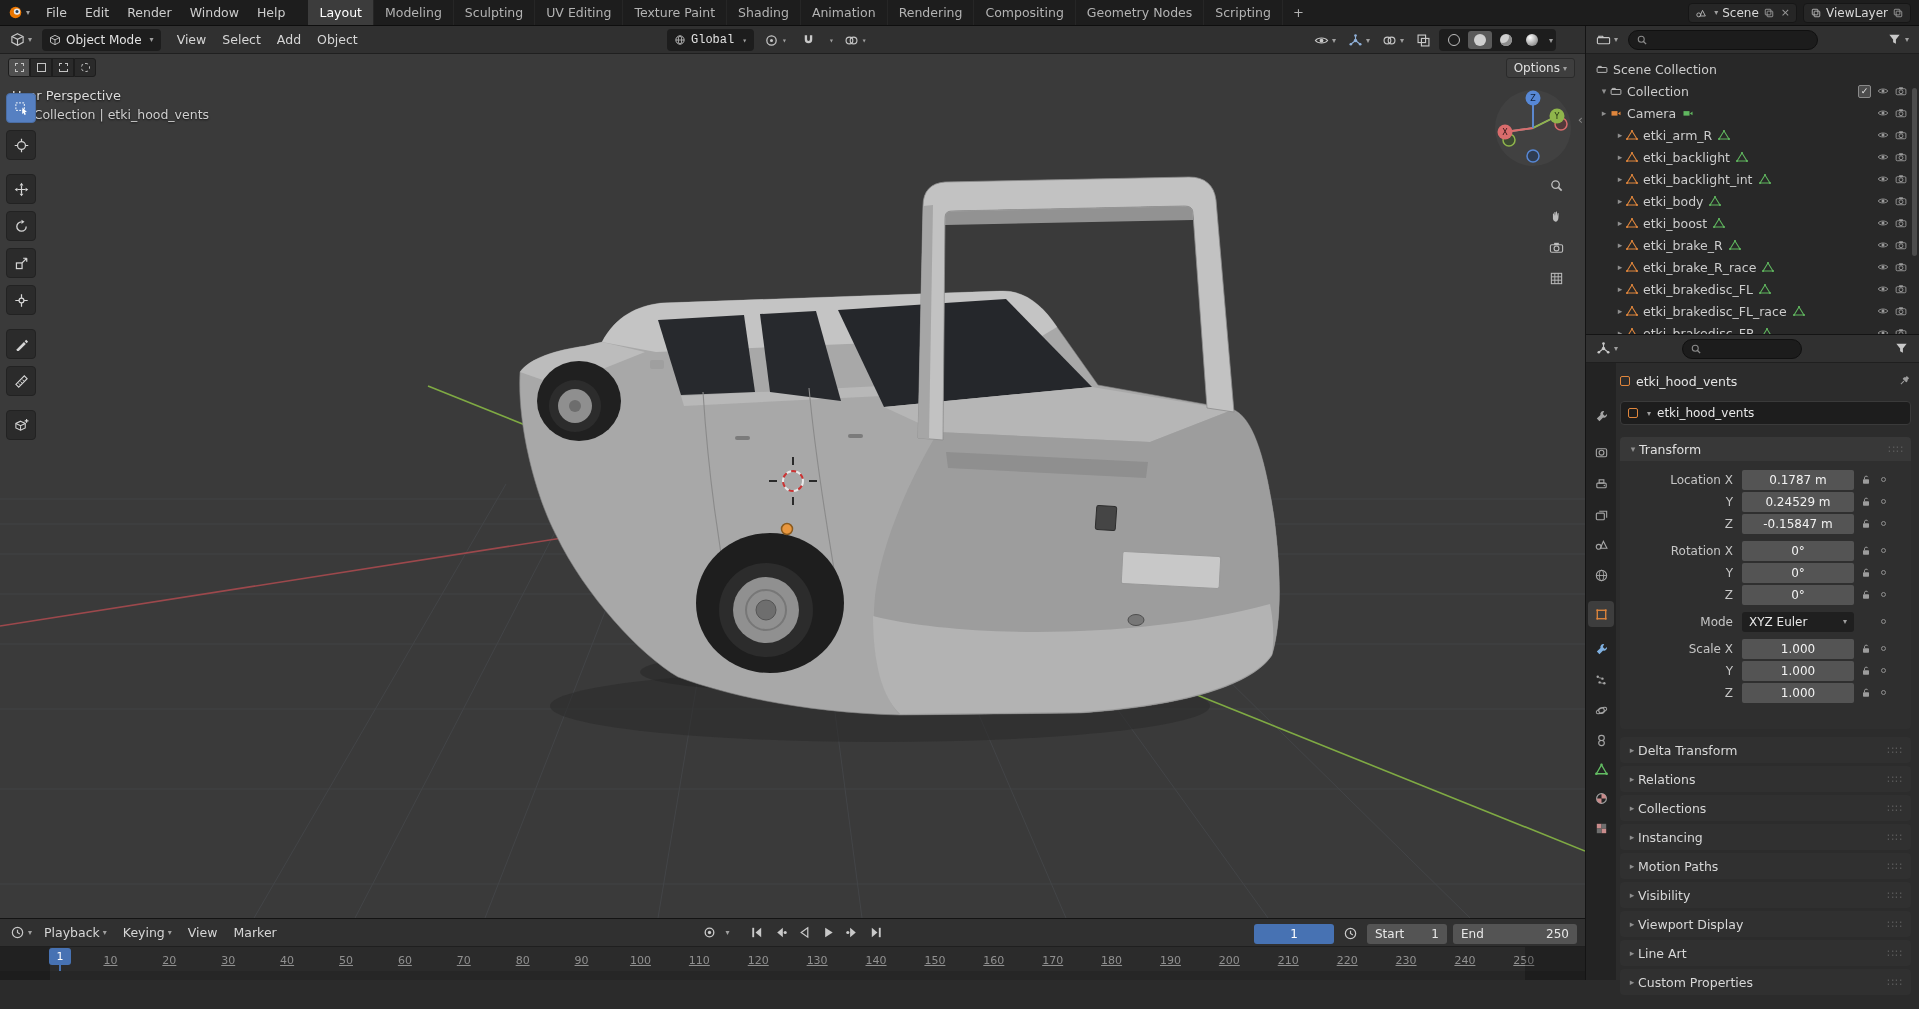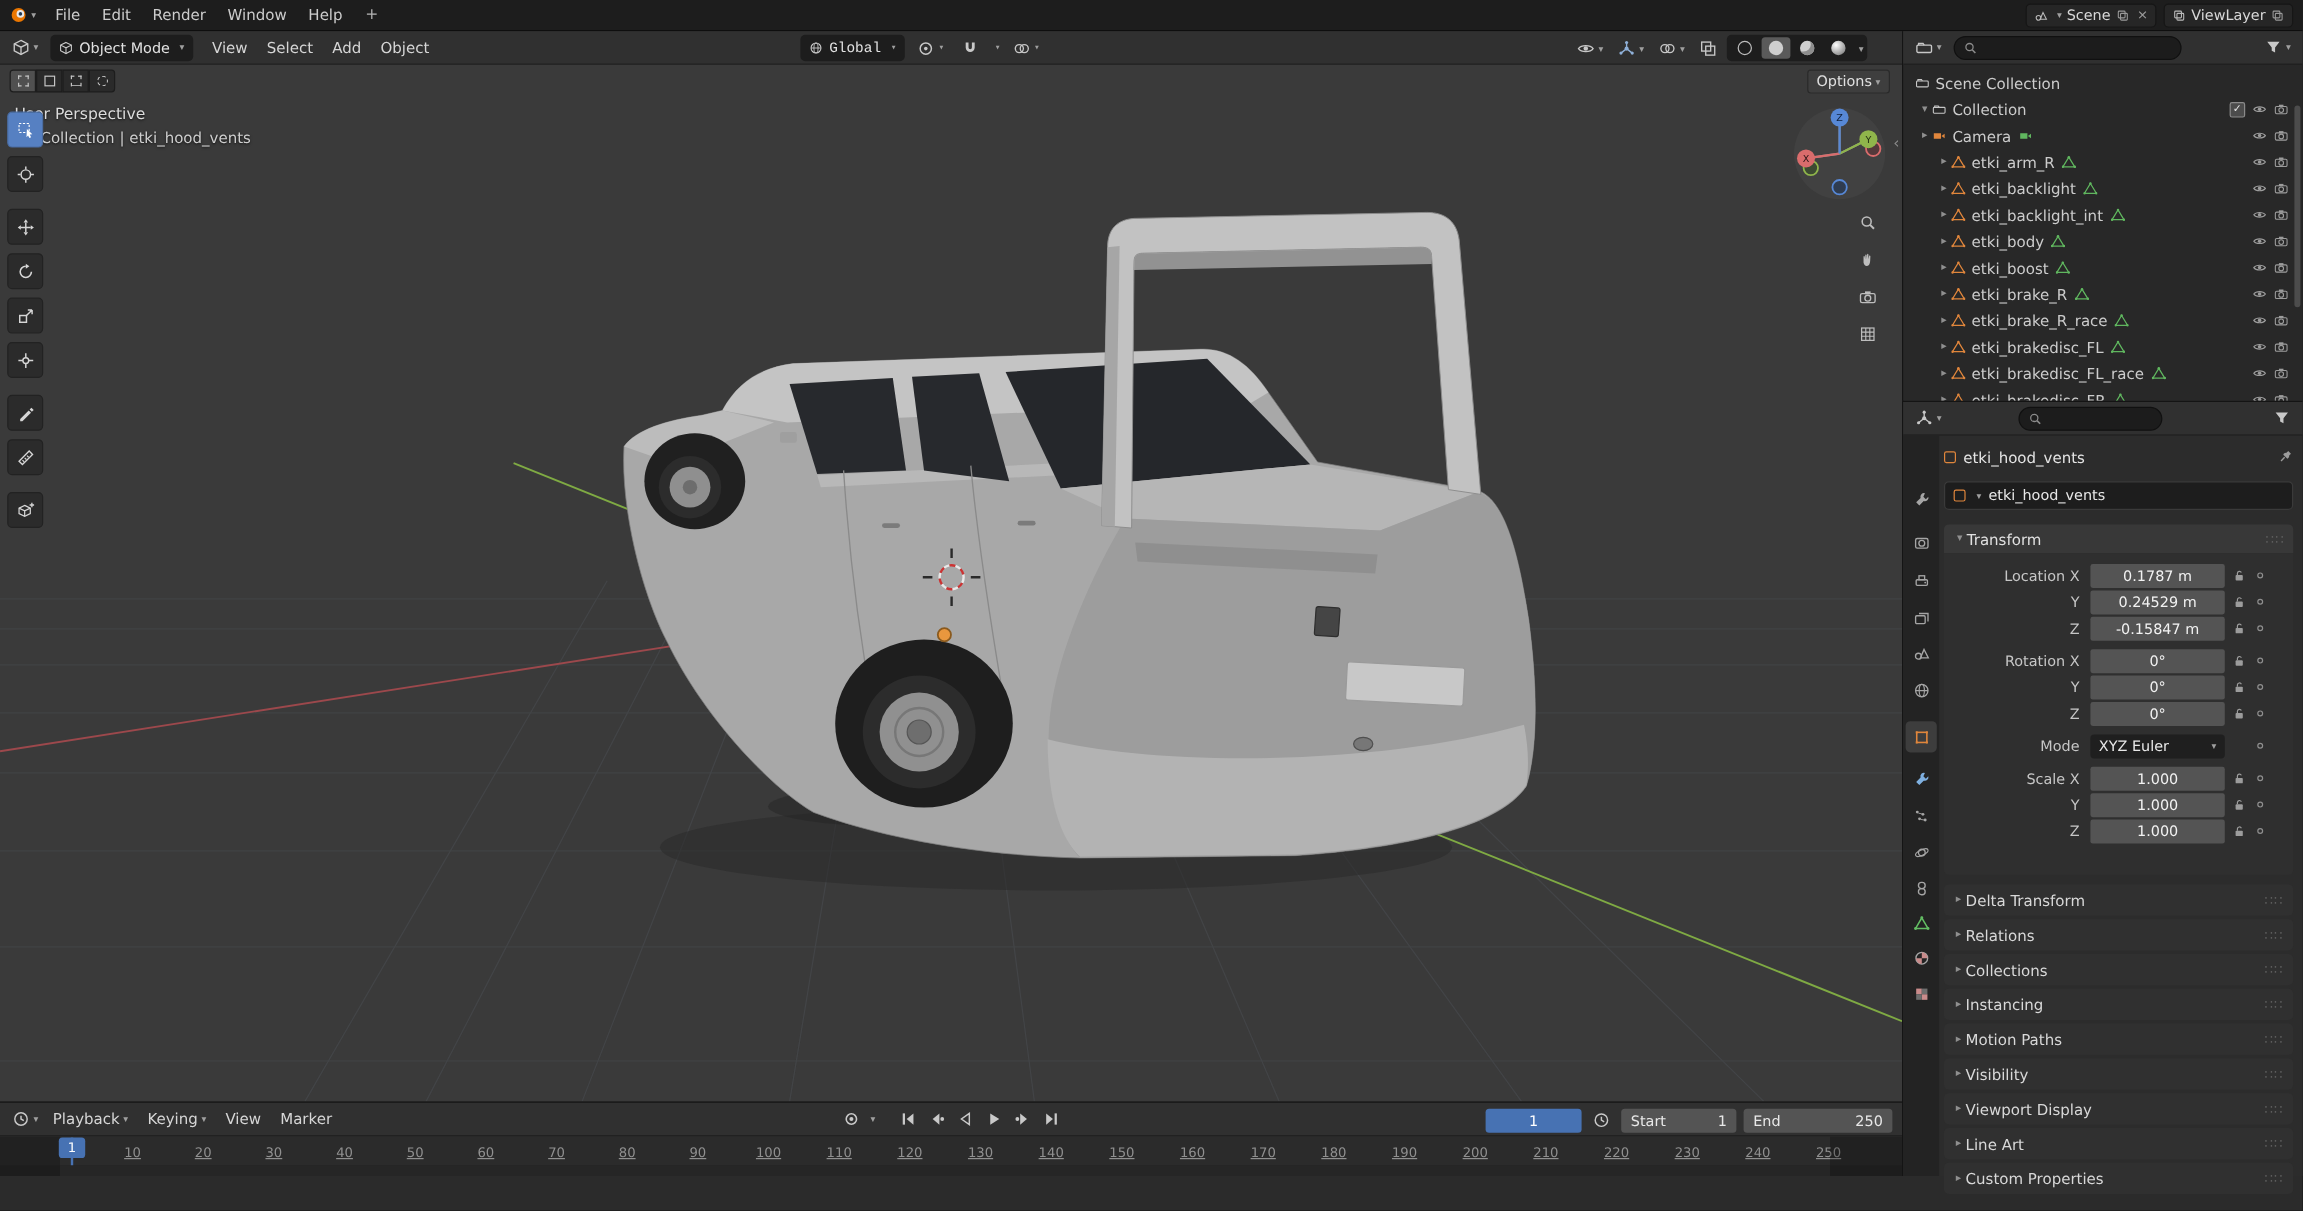--- a/index.html
+++ b/index.html
@@ -322,20 +322,34 @@
       <span class="cr"></span>
     </div>
     <nav style="display:flex;height:100%">
 
     <div class="menu-item">File</div>
         <div class="menu-item">Edit</div>
         <div class="menu-item">Render</div>
         <div class="menu-item">Window</div>
         <div class="menu-item">Help</div>
       </nav>
+    <div id="ws-tabs">
+
+    <div class="ws-tab active">Layout</div>
+        <div class="ws-tab">Modeling</div>
+        <div class="ws-tab">Sculpting</div>
+        <div class="ws-tab">UV Editing</div>
+        <div class="ws-tab">Texture Paint</div>
+        <div class="ws-tab">Shading</div>
+        <div class="ws-tab">Animation</div>
+        <div class="ws-tab">Rendering</div>
+        <div class="ws-tab">Compositing</div>
+        <div class="ws-tab">Geometry Nodes</div>
+        <div class="ws-tab">Scripting</div>
+      </div>
     <div id="ws-add">+</div>
     <div id="topbar-right">
       <div class="tb-selector">
         <svg class="ic12" viewBox="0 0 16 16" style="color:#b9b9b9">
             <use href="#i-scene"></use>
           </svg>
         <span class="cr"></span>
         <span>Scene</span>
         <svg class="ic12" viewBox="0 0 16 16" style="color:#9a9a9a">
             <use href="#i-copy"></use>
@@ -1269,21 +1283,21 @@
       </div>
       <div id="tl-right">
         <div class="frame-pill">
             <span>1</span>
           </div>
         <div class="tr-btn">
             <svg class="ic" viewBox="0 0 16 16">
               <use href="#i-clock"></use>
             </svg>
           </div>
-        <div class="se-pill" style="width:96px">
+        <div class="se-pill" style="width:80px">
           <span>Start</span>
           <span class="v">1</span>
         </div>
         <div class="se-pill" style="width:124px">
           <span>End</span>
           <span class="v">250</span>
         </div>
       </div>
     </div>
     <div id="tl-ruler">

